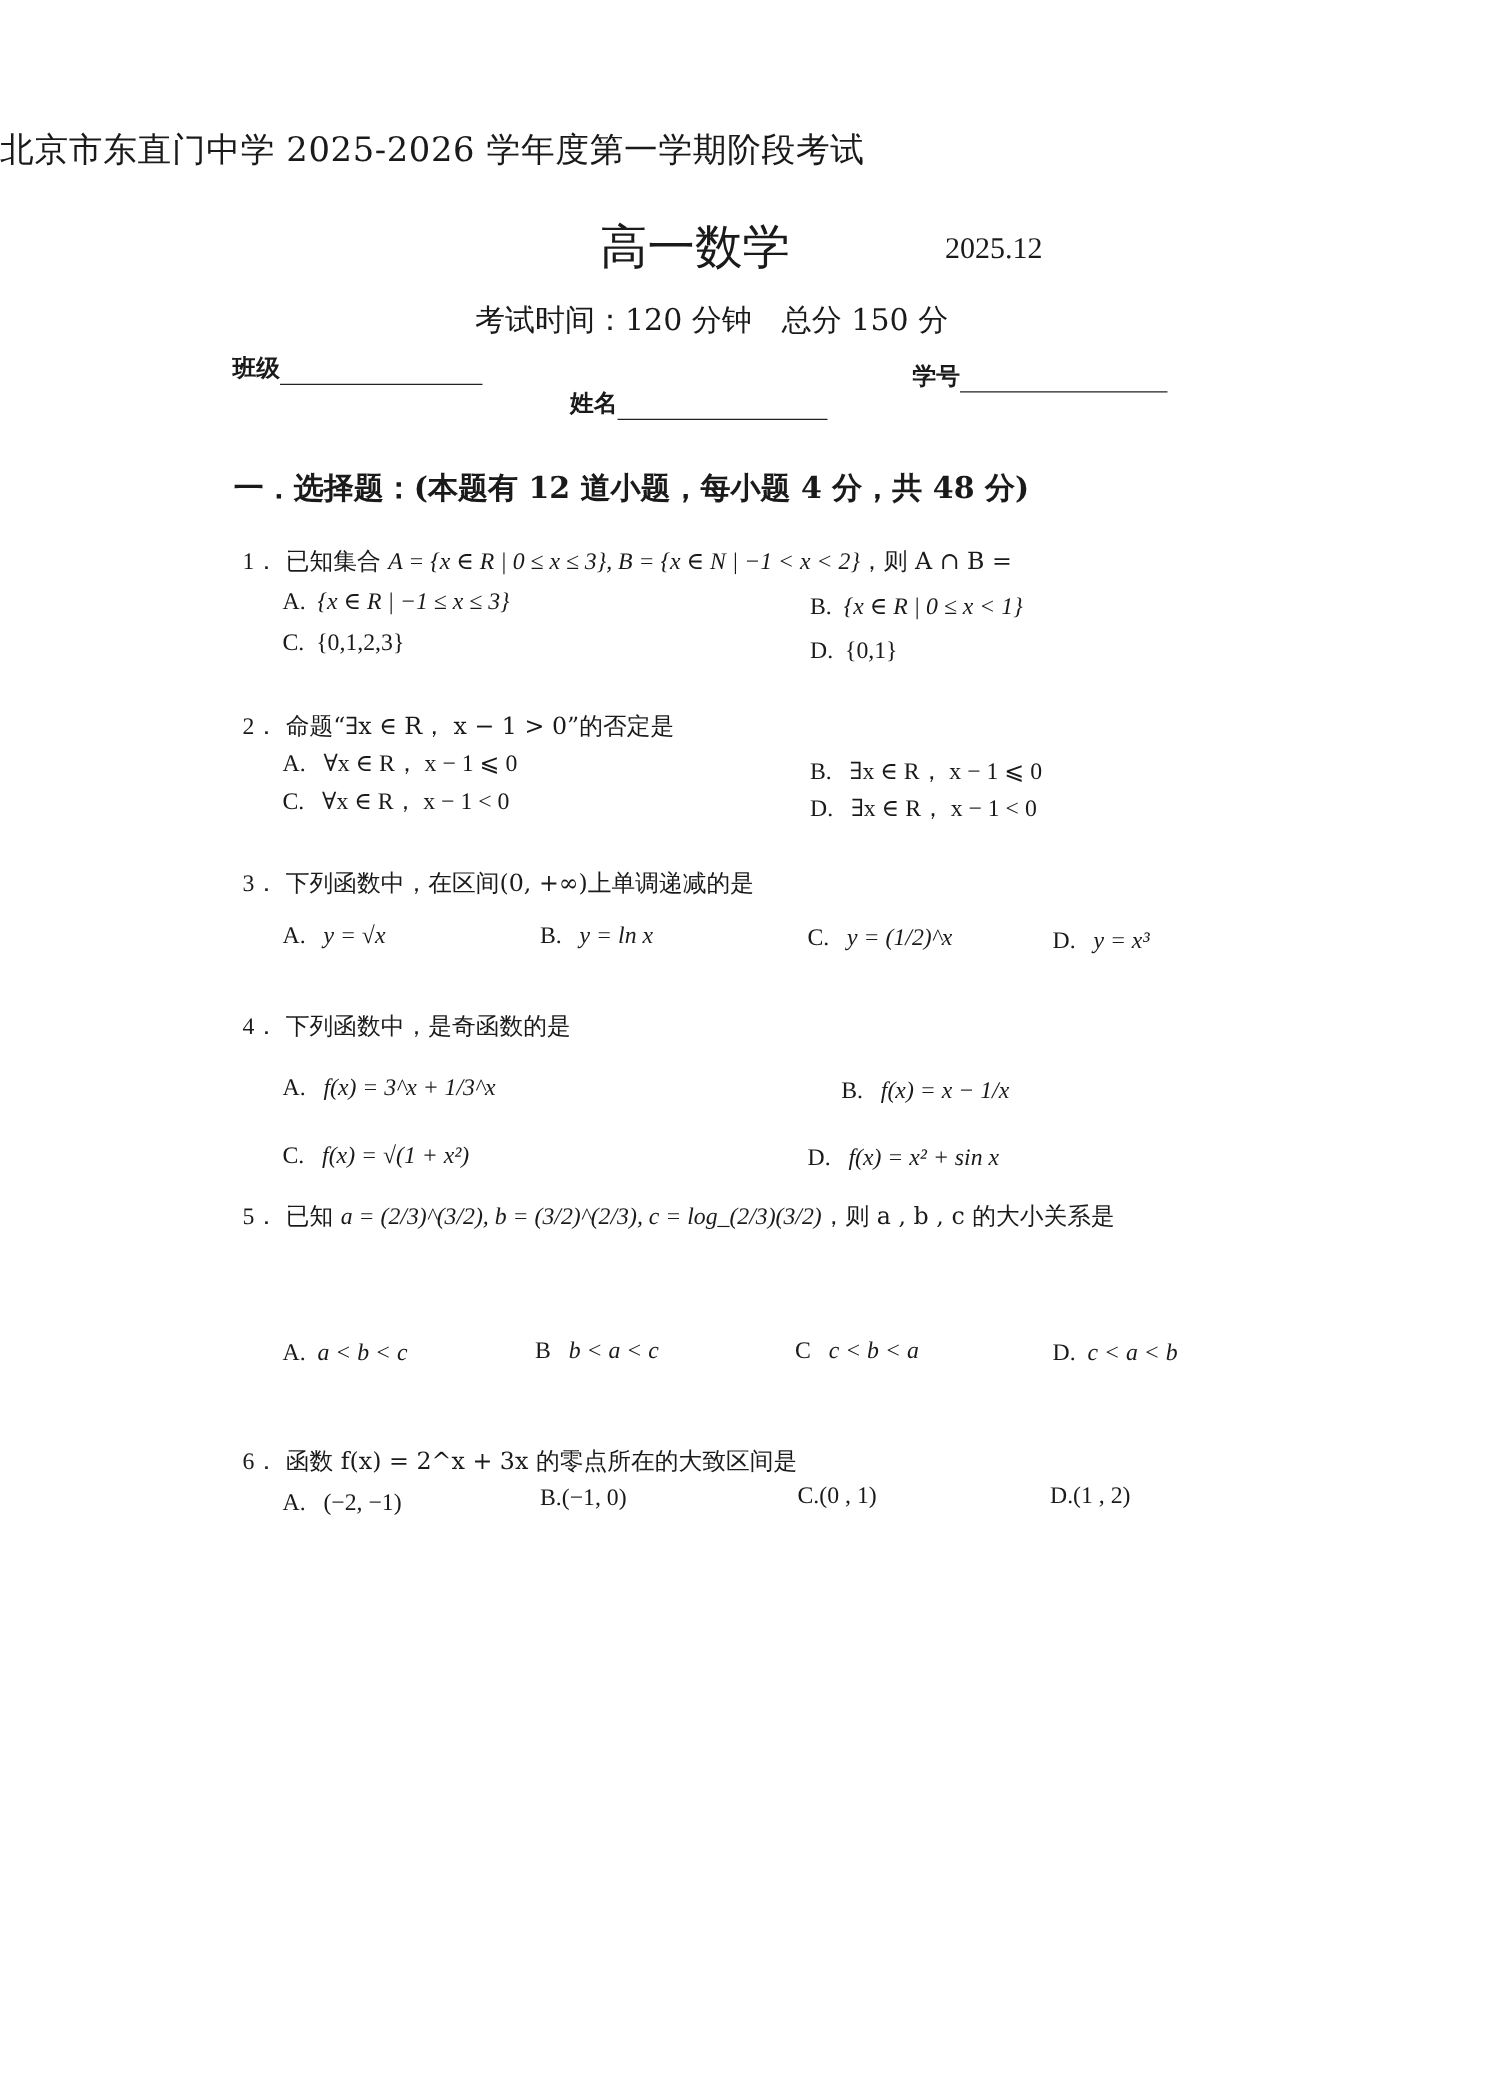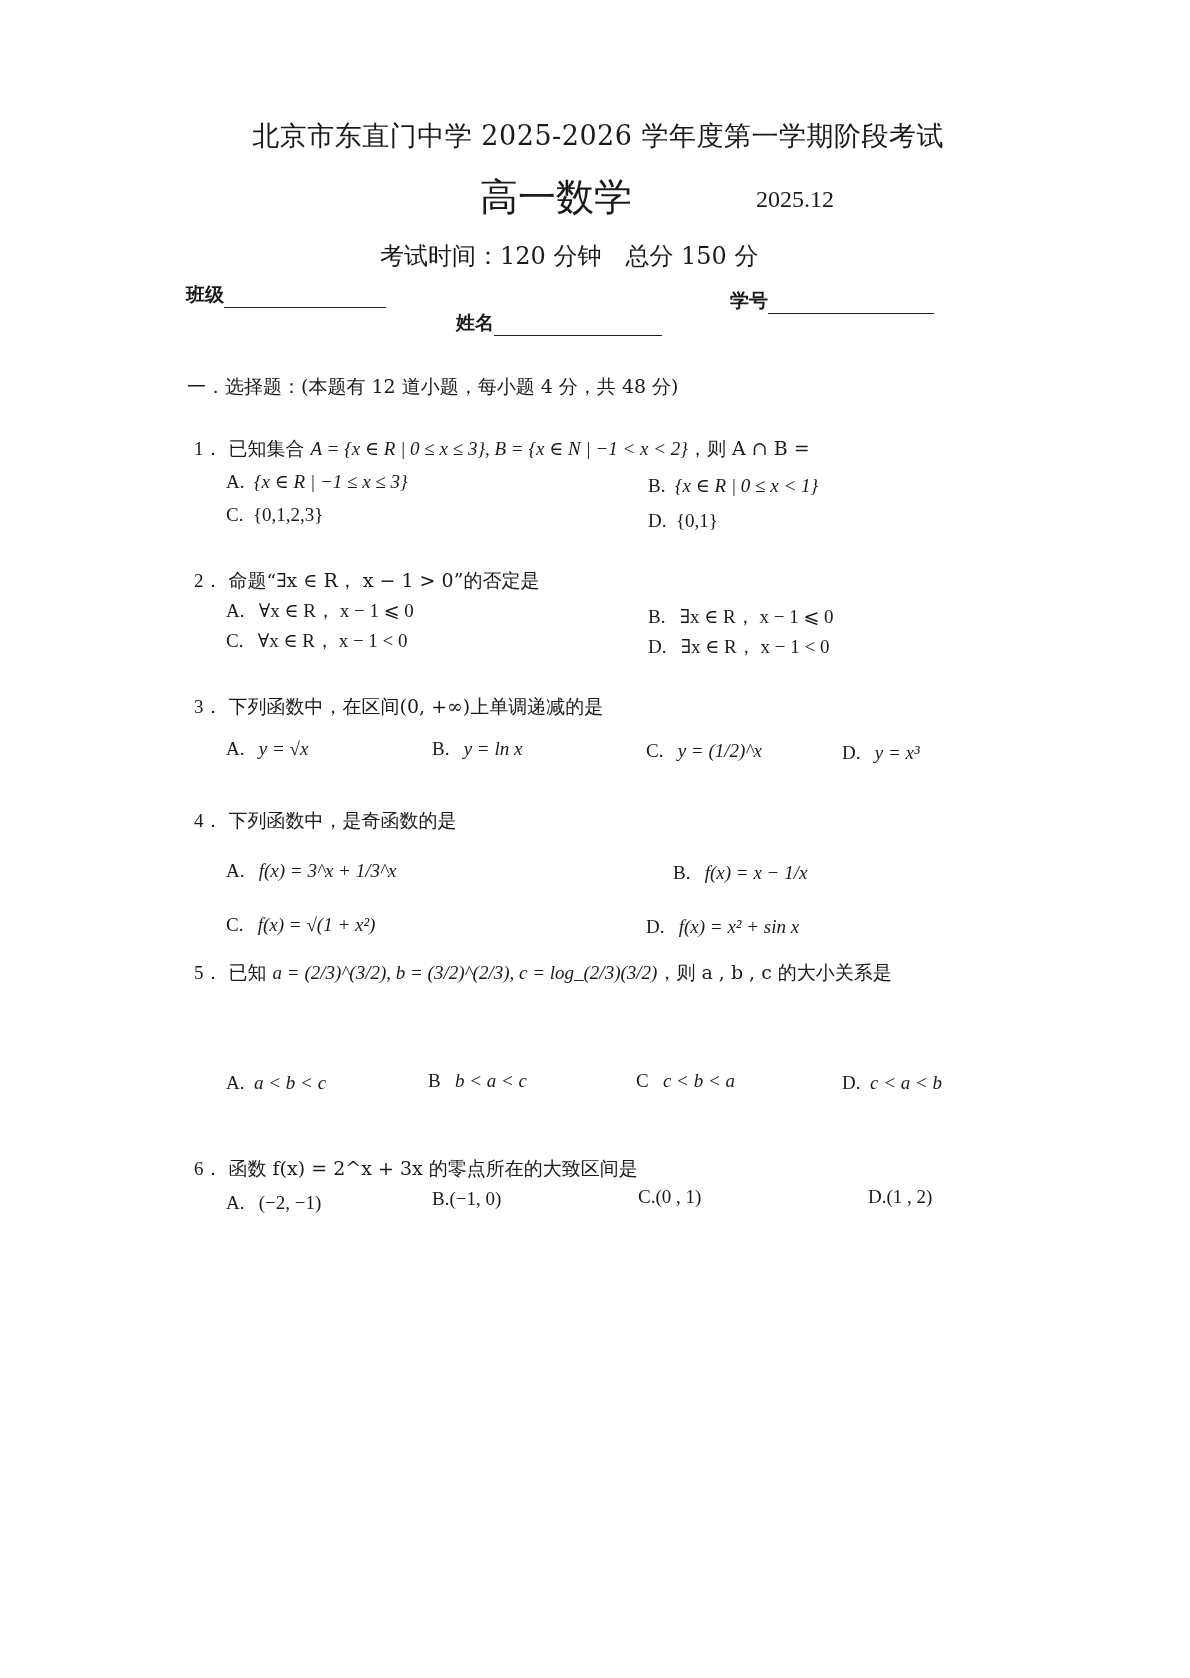--- a/index.html
+++ b/index.html
@@ -2,27 +2,27 @@
 <html><head>
 <meta charset="utf-8">
 <style>
   html, body { margin: 0; padding: 0; background: #ffffff; }
   body {
     width: 1190px; height: 1678px; position: relative; overflow: hidden;
     font-family: "DejaVu Serif", "Liberation Serif", serif;
     color: #1a1a1a;
   }
   .abs { position: absolute; white-space: nowrap; }
-  .title { top: 118px; left: 0; width: 944px; text-align: right; font-size: 27px; letter-spacing: 0.5px; }
+  .title { top: 102px; left: 0; width: 944px; text-align: left; font-size: 27px; letter-spacing: 0.5px; }
   .subject { top: 172px; left: 480px; font-size: 38px; font-family: Liberation Mono, monospace; }
   .date { top: 186px; left: 756px; font-size: 24px; font-family: "Liberation Serif", serif; }
   .exam-info { top: 240px; left: 380px; font-size: 24px; }
   .field-label { font-size: 19px; font-weight: bold; }
   .blank { display: inline-block; border-bottom: 1.5px solid #222; vertical-align: bottom; height: 20px; }
-  .section { top: 374px; left: 187px; font-size: 19px; }
+  .section { top: 374px; left: 187px; font-size: 24px; font-weight: bold; }
   .q { font-size: 19px; }
   .m { font-family: "Liberation Serif", "DejaVu Serif", serif; font-style: italic; }
   .mr { font-family: "Liberation Serif", "DejaVu Serif", serif; }
 </style>
 </head>
 <body>
 
 <div class="abs title">北京市东直门中学 2025-2026 学年度第一学期阶段考试</div>
 <div class="abs subject">高一数学</div>
 <div class="abs date">2025.12</div>
@@ -154,15 +154,15 @@
 <div class="abs q mr" style="top:1192px; left:226px;">
   <span>A.</span>&nbsp;&nbsp;
   <span>(−2, −1)</span>
 </div>
 <div class="abs q mr" style="top:1188px; left:432px;">
   <span>B.</span><span>(−1, 0)</span>
 </div>
 <div class="abs q mr" style="top:1186px; left:638px;">
   <span>C.</span><span>(0 , 1)</span>
 </div>
-<div class="abs q mr" style="top:1186px; left:840px;margin-left:28px;">
+<div class="abs q mr" style="top:1186px; left:840px;">
   <span>D.</span><span>(1 , 2)</span>
 </div>
 
 </body></html>

